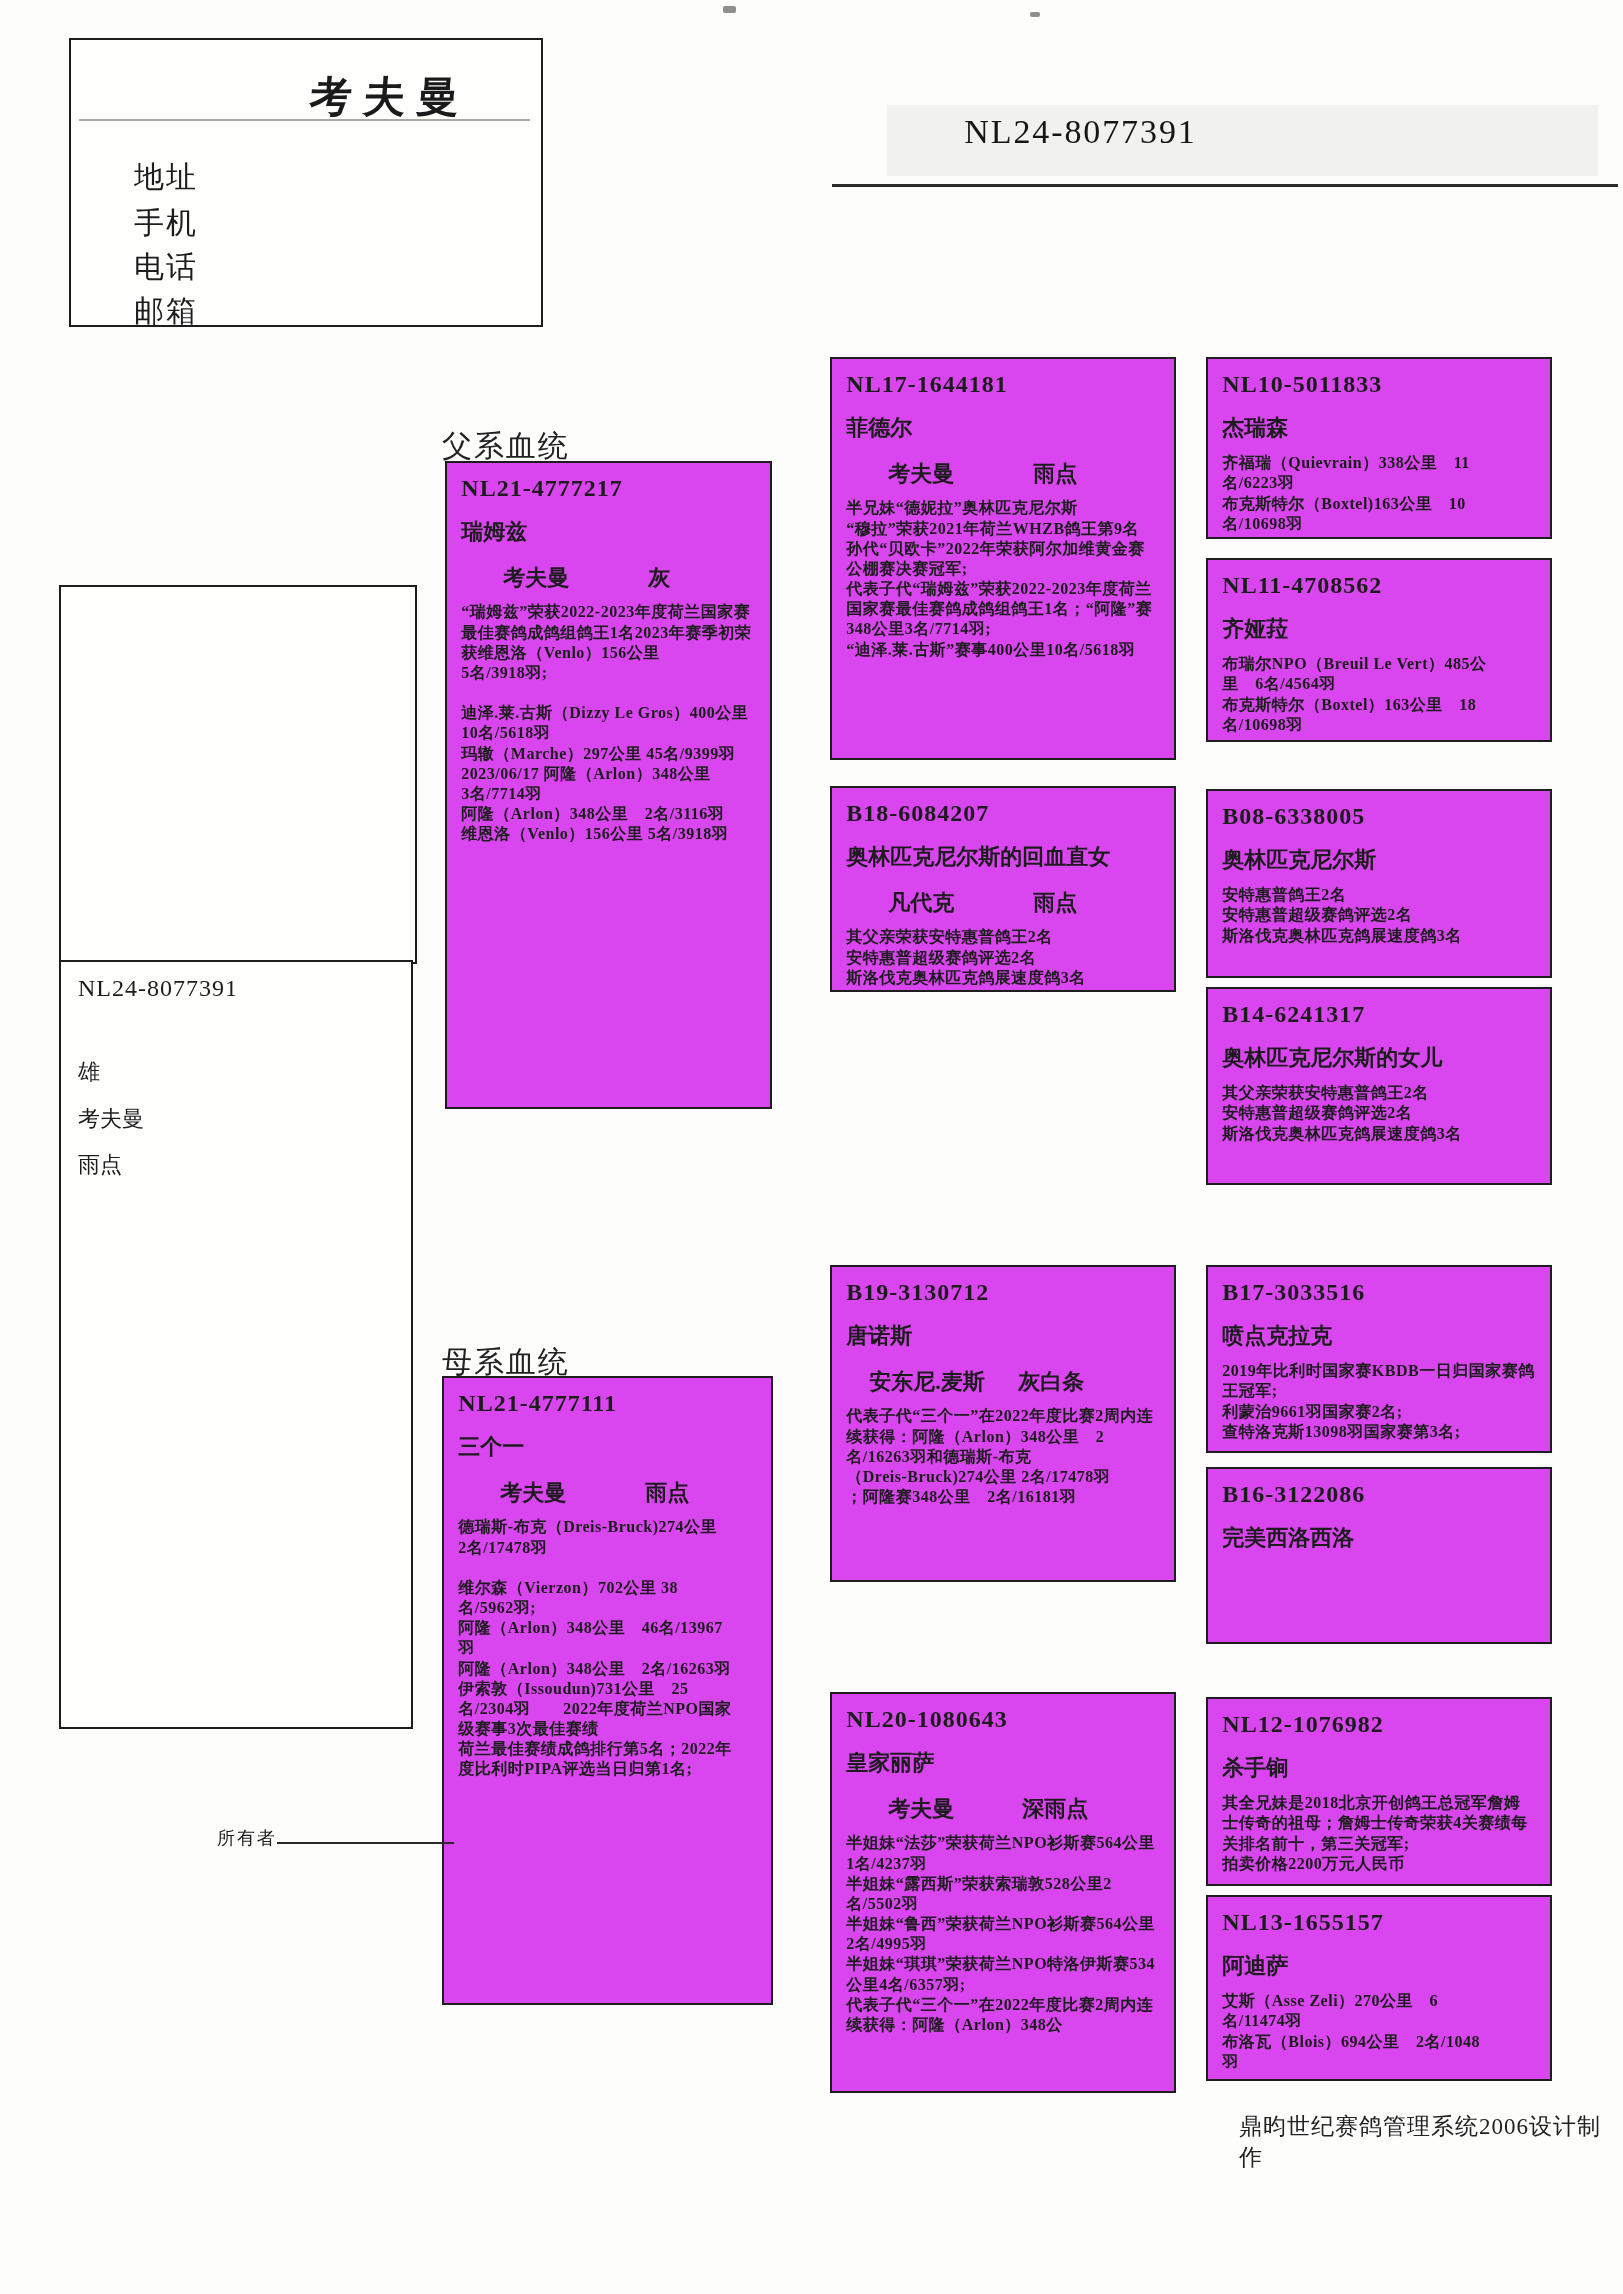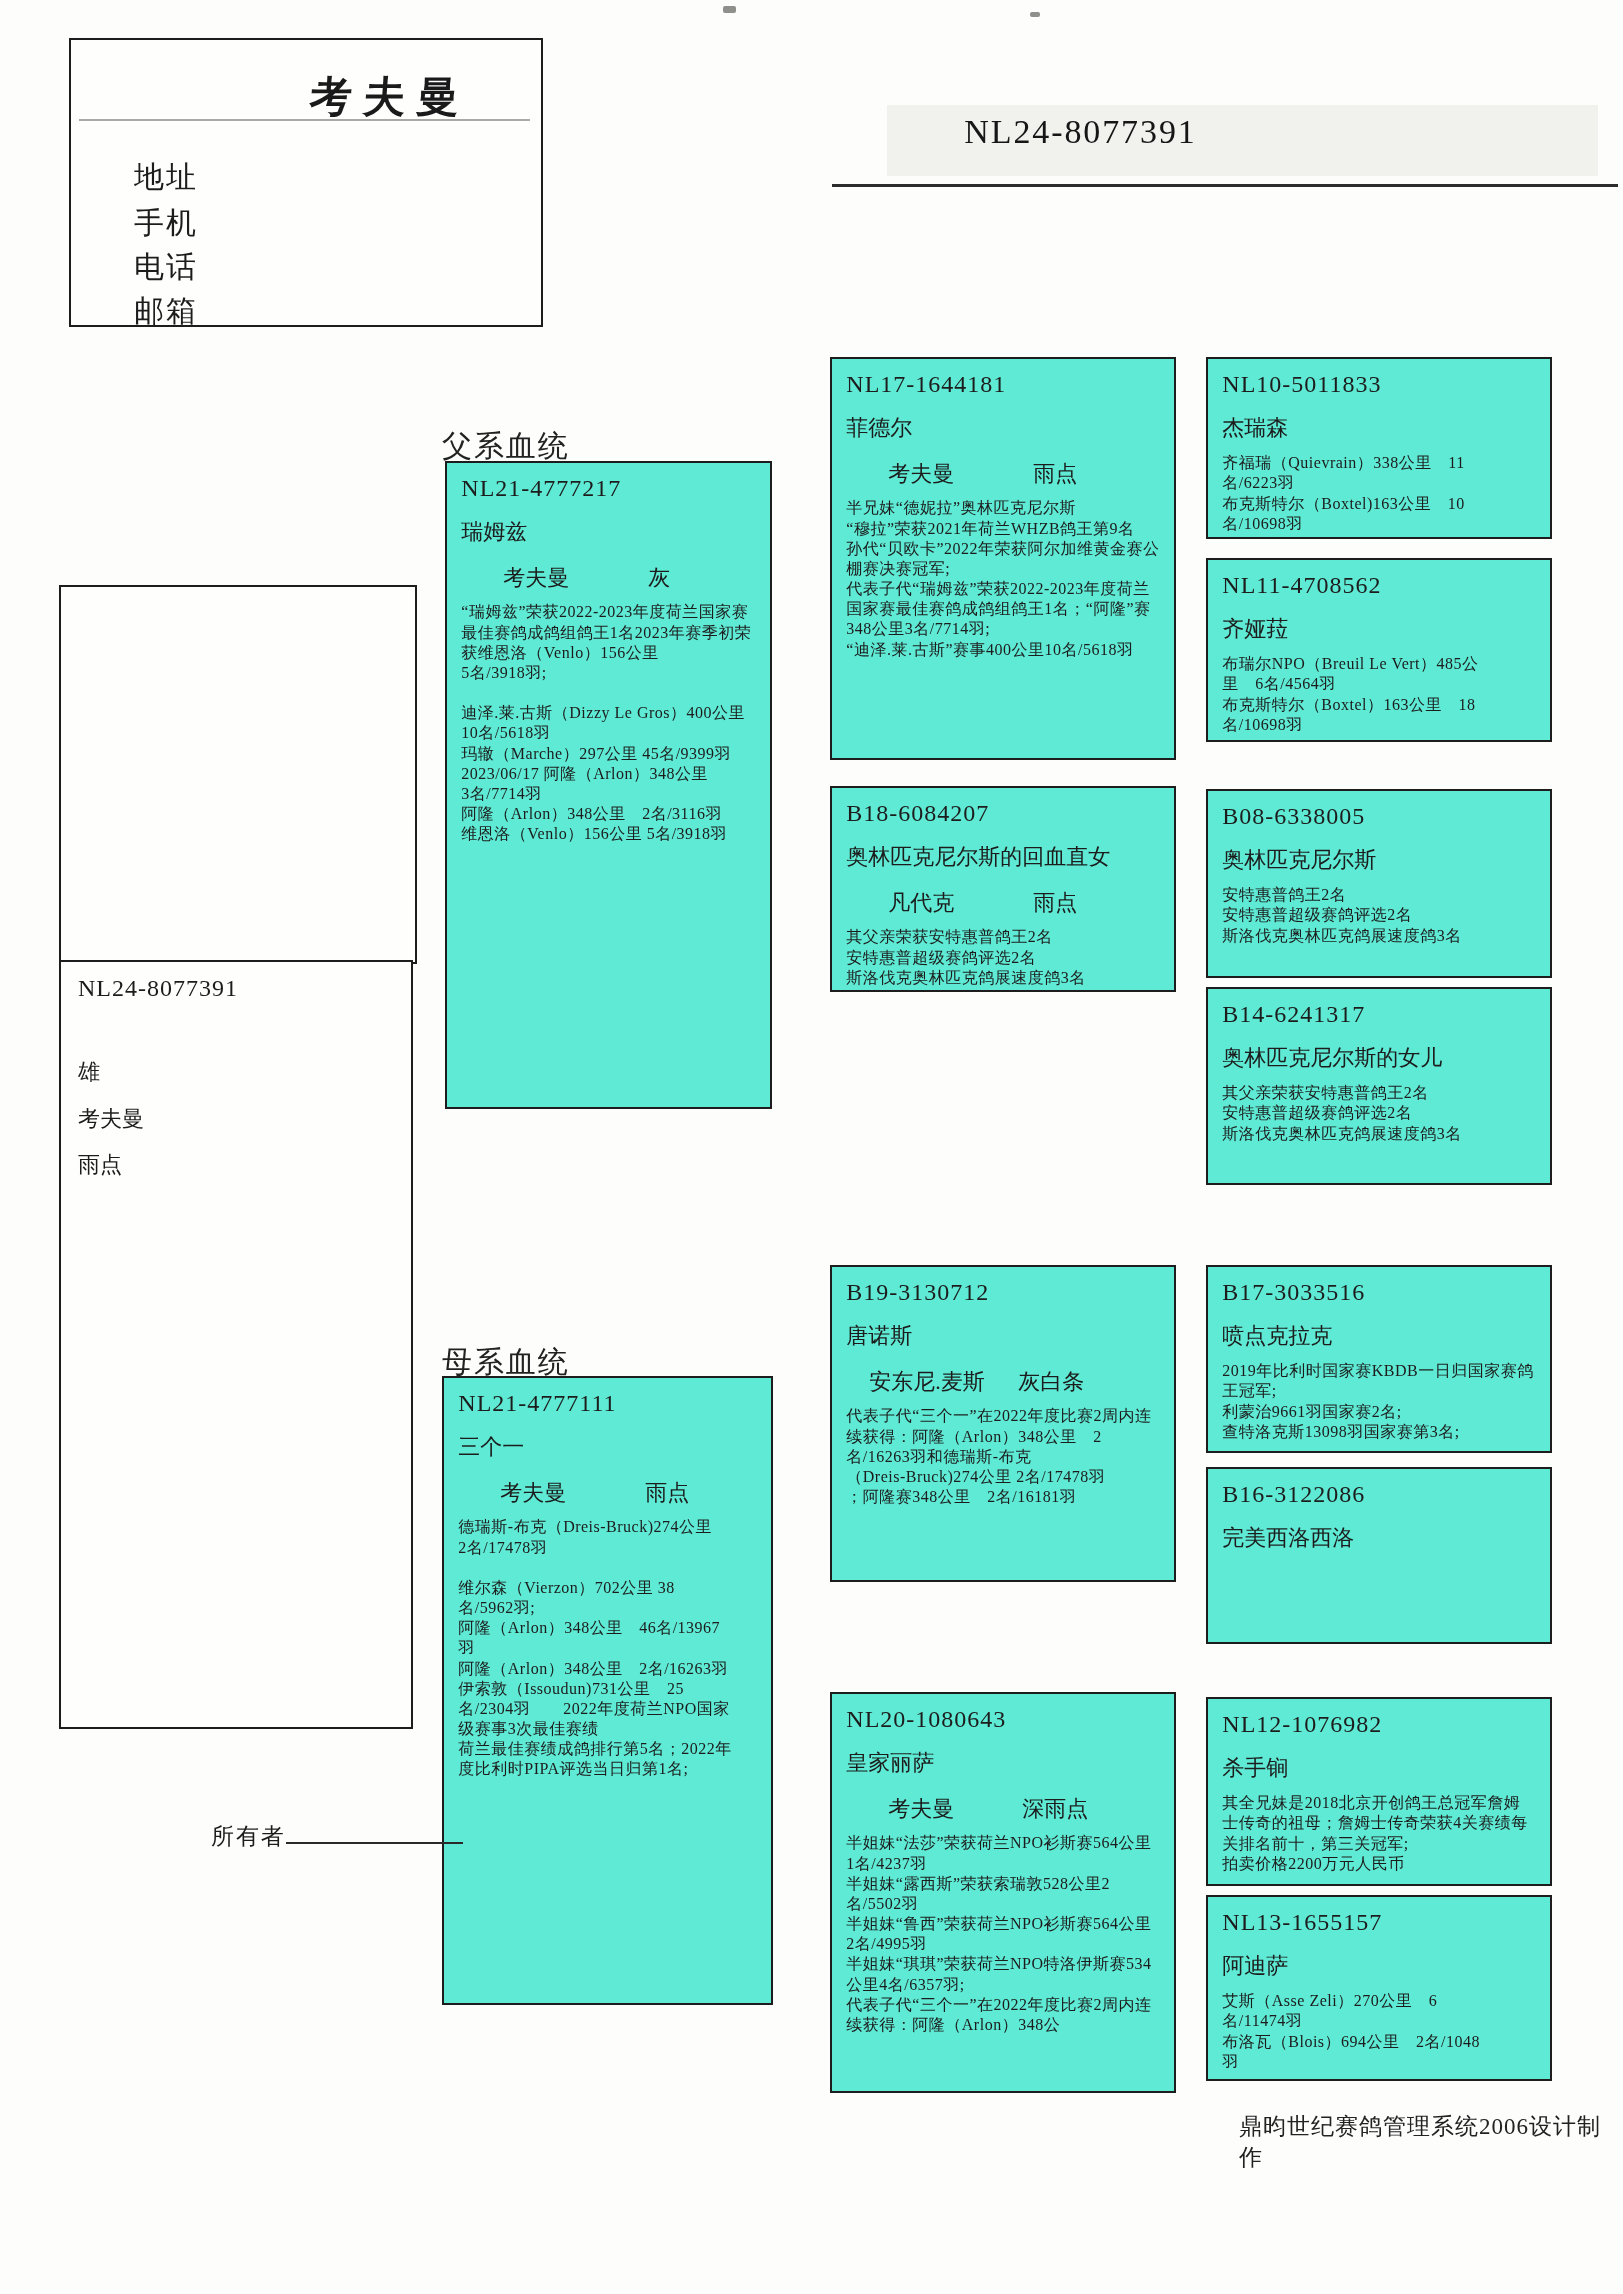--- a/index.html
+++ b/index.html
@@ -33,21 +33,21 @@
   
   .photo-box{position:absolute;left:59px;top:585px;width:354px;height:375px;border:2.4px solid #1d1d1d;background:#fefefd;}
   .subject-box{position:absolute;left:59px;top:960px;width:354px;height:769px;border:2.4px solid #1d1d1d;background:#fefefd;box-sizing:border-box;padding:13.4px 17px;}
   .subject-id{font-size:24px;letter-spacing:1px;}
   .subject-line{font-size:22px;}
   .subject-sex{margin-top:55px;}
   .subject-strain{margin-top:16.3px;}
   .subject-color{margin-top:16.3px;}
 
   
-  .pbox{position:absolute;border:2.4px solid #1d1d1d;background:#5eead4;box-sizing:border-box;padding:12.4px 14.3px;}
+  .pbox{position:absolute;border:2.4px solid #1d1d1d;background:#d946ef;box-sizing:border-box;padding:12.4px 14.3px;font-weight:bold;}
   .pbox-id{font-size:24px;letter-spacing:1px;}
   .pbox-name{font-size:22px;margin-top:14.3px;}
   .strain-row{position:relative;margin-top:16.3px;font-size:22px;height:29px;}
   .strain{margin-left:42px;}
   .color{position:absolute;left:187px;top:0;}
   .pbox-text{margin-top:10.5px;font-size:16px;line-height:1.26;white-space:pre-wrap;letter-spacing:0.5px;}
 
   .pos-father{left:445px;top:461px;width:327px;height:648px;}
   .pos-mother{left:442px;top:1376px;width:331px;height:629px;}
   .pos-g2-0{left:830px;top:357px;width:346px;height:403px;}
@@ -57,21 +57,21 @@
   .pos-g3-0{left:1206px;top:357px;width:346px;height:182px;}
   .pos-g3-1{left:1206px;top:558px;width:346px;height:184px;}
   .pos-g3-2{left:1206px;top:789px;width:346px;height:189px;}
   .pos-g3-3{left:1206px;top:987px;width:346px;height:198px;}
   .pos-g3-4{left:1206px;top:1265px;width:346px;height:188px;}
   .pos-g3-5{left:1206px;top:1467px;width:346px;height:177px;}
   .pos-g3-6{left:1206px;top:1697px;width:346px;height:189px;}
   .pos-g3-7{left:1206px;top:1895px;width:346px;height:186px;}
 
   
-  .owner-line{position:absolute;left:211px;top:1819px;font-size:23px;letter-spacing:1.9px;}
+  .owner-line{position:absolute;left:217px;top:1819px;font-size:18px;letter-spacing:1.9px;}
   .owner-blank{display:inline-block;width:177px;border-bottom:2.4px solid #2a2a2a;height:23px;vertical-align:baseline;}
   .footer-note{position:absolute;left:1239px;top:2111px;font-size:23px;letter-spacing:1px;color:#222;}
 </style>
 </head>
 <body>
 
 <div class="page">
 
   <div class="shade-ring scan-shade"></div>
   <div class="speck" style="left:723px;top:5.7px;width:13.4px;height:7.6px;"></div>

